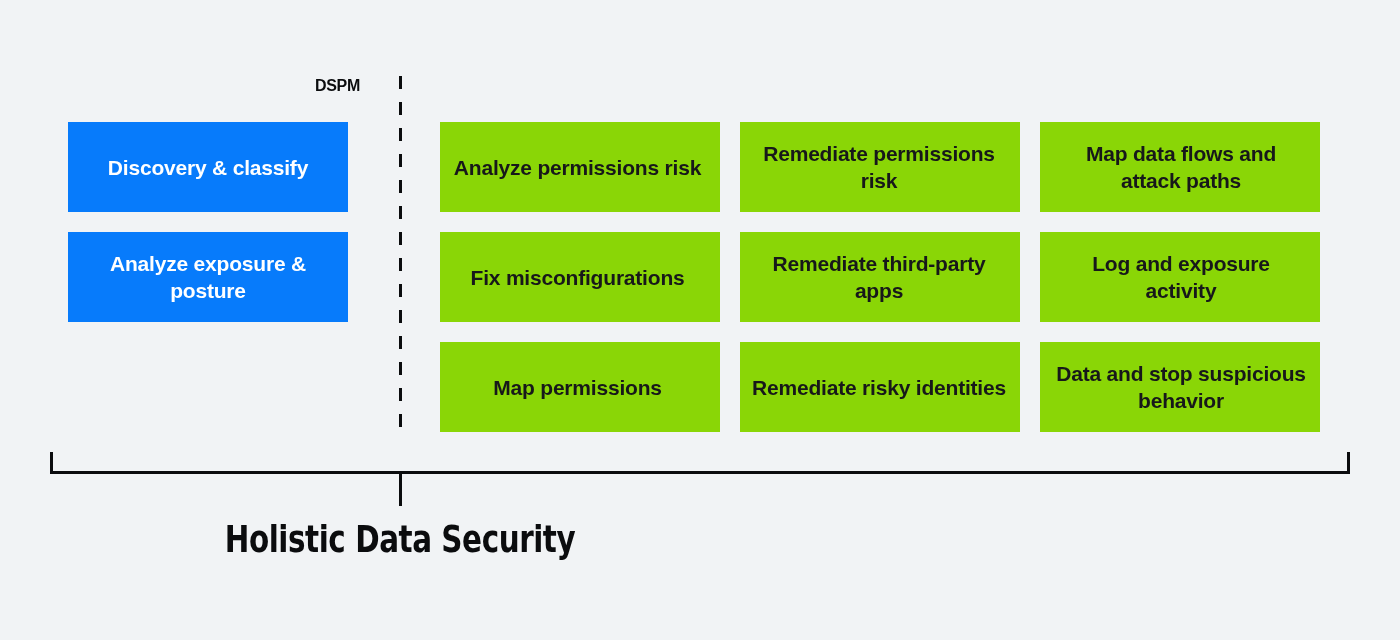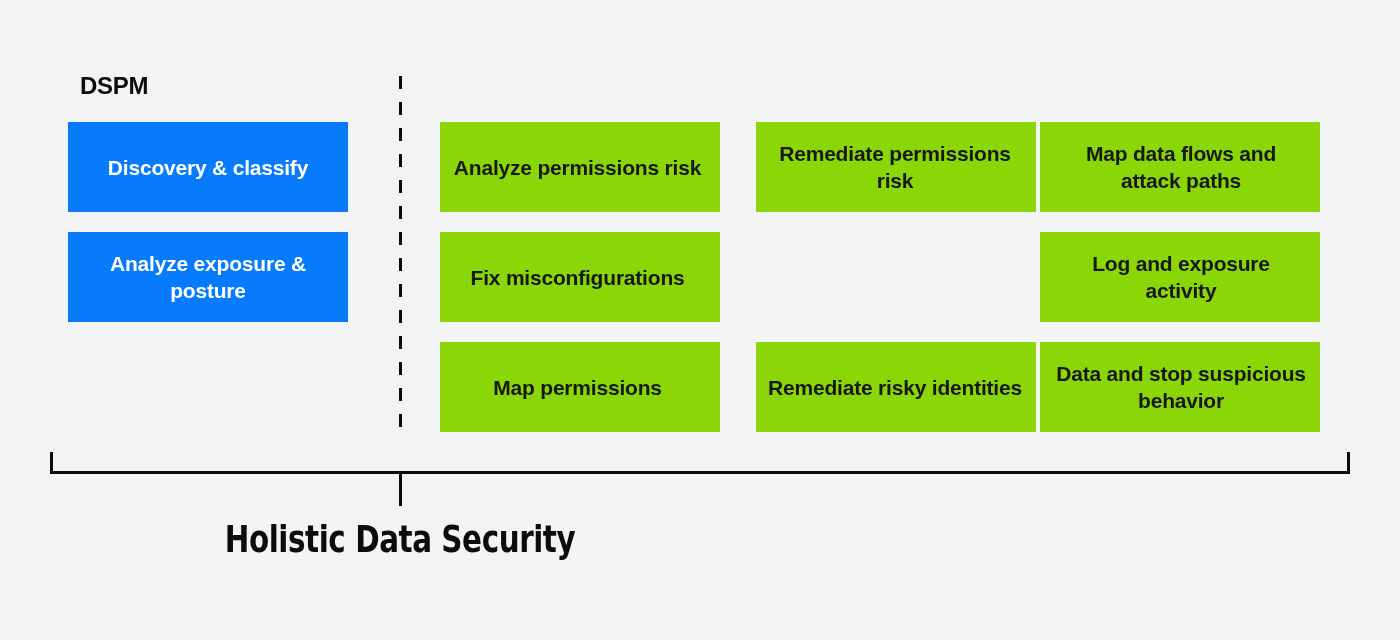--- a/index.html
+++ b/index.html
@@ -18,22 +18,22 @@
     width: 1400px;
     height: 640px;
   }
 
   
   .col-header {
     position: absolute;
     left: 80px;
     top: 70px;
     width: 280px;
-    text-align: left;
-    font-size: 24px;
+    text-align: right;
+    font-size: 16px;
     font-weight: bold;
     letter-spacing: -0.3px;
     color: #0b0c0e;
     line-height: 32px;
   }
 
   
   .divider {
     position: absolute;
     left: 399px;
@@ -70,21 +70,21 @@
     color: #ffffff;
   }
   .box.green {
     background: #8ad606;
     color: #17181a;
   }
 
   
   .c0 { left: 68px; }
   .c1 { left: 440px; padding-left: 9px; }
-  .c2 { left: 756px; padding-left: 12px; }
+  .c2 { left: 740px; padding-left: 12px; }
   .c3 { left: 1040px; padding-left: 16px; }
   
   .r0 { top: 122px; }
   .r1 { top: 232px; }
   .r2 { top: 342px; }
 
   
   .bracket {
     position: absolute;
     left: 50px;
@@ -175,20 +175,23 @@
   <div class="box green c1 r1">
     <span>Fix misconfigurations</span>
   </div>
   <div class="box green c1 r2">
     <span>Map permissions</span>
   </div>
 
   <div class="box green c2 r0">
     <span>Remediate permissions risk</span>
   </div>
+  <div class="box green c2 r1">
+    <span>Remediate third-party apps</span>
+  </div>
   <div class="box green c2 r2">
     <span>Remediate risky identities</span>
   </div>
 
   <div class="box green c3 r0">
     <span>Map data flows and attack paths</span>
   </div>
   <div class="box green c3 r1">
     <span>Log and exposure activity</span>
   </div>

